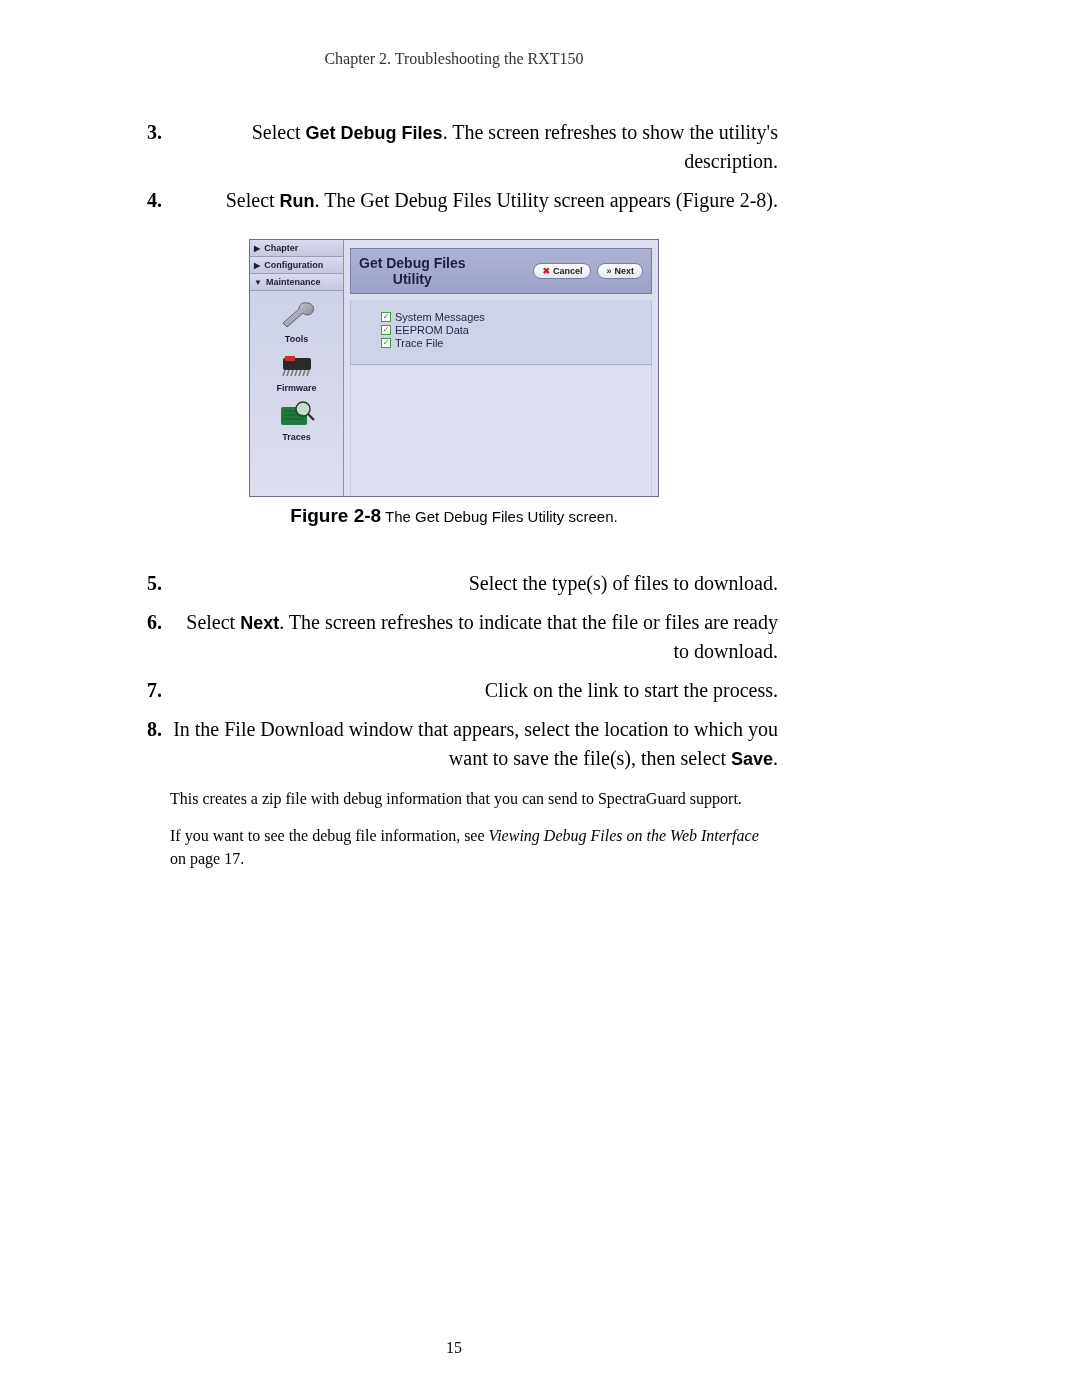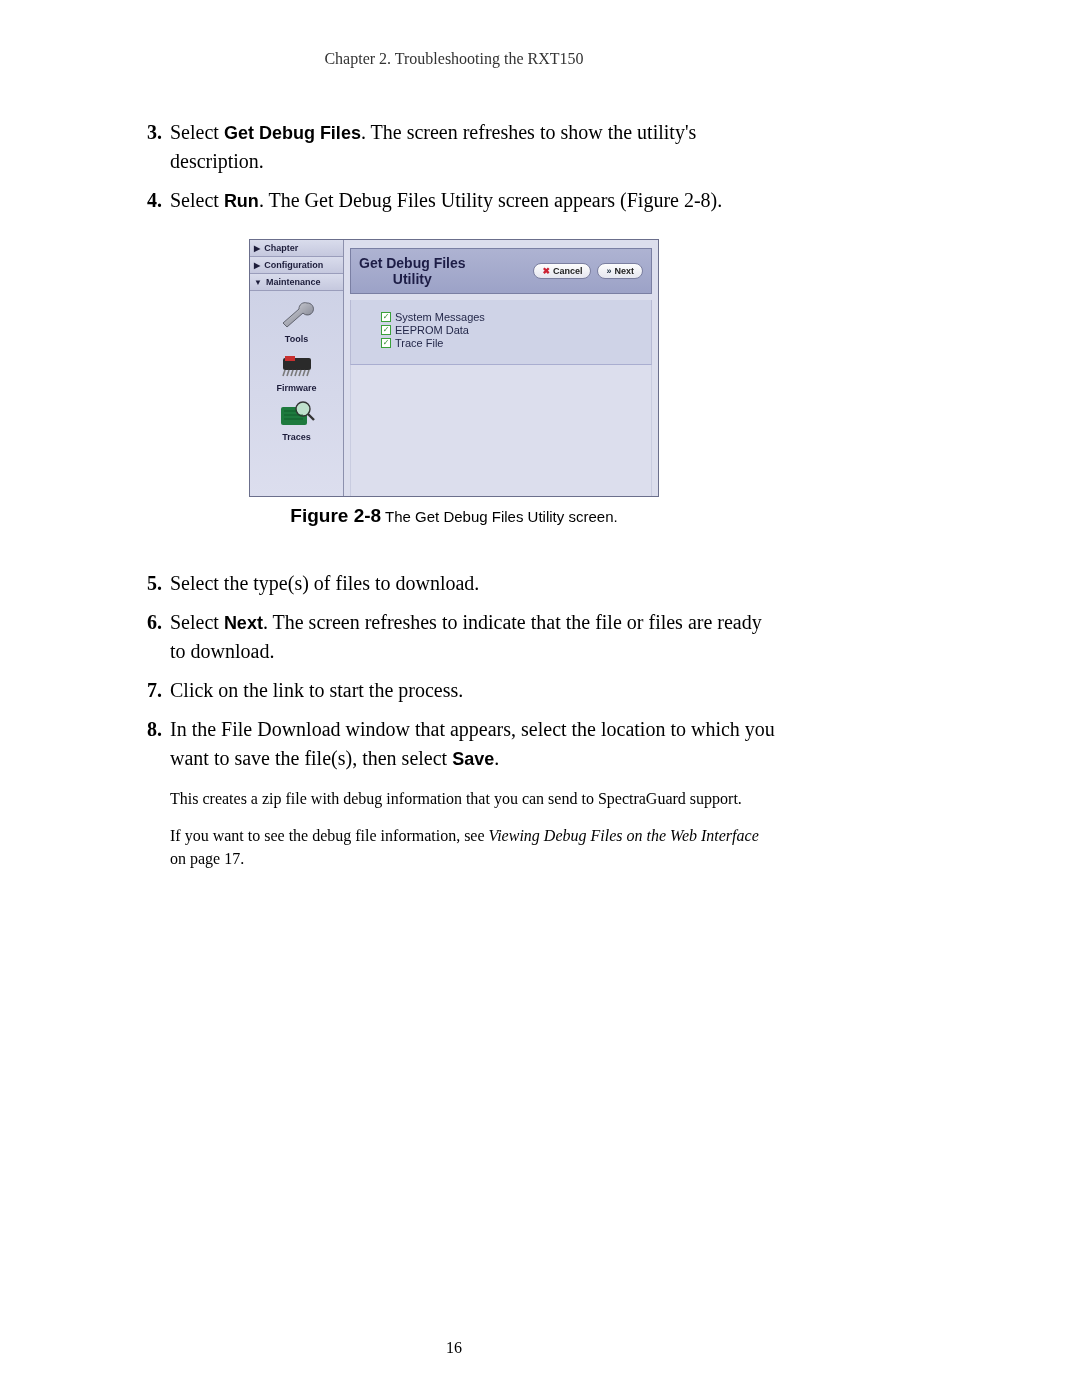--- a/index.html
+++ b/index.html
@@ -2,21 +2,21 @@
 <html><head>
 <meta charset="utf-8">
 <style>
   * { box-sizing: border-box; margin: 0; padding: 0; }
   html, body { width: 1080px; background: #fff; font-family: Georgia, 'Times New Roman', serif; color: #000; }
   .page { width: 908px; min-height: 1397px; padding: 50px 130px 40px 130px; position: relative; }
   .chapter-header { text-align: center; font-size: 16px; color: #333; margin-bottom: 50px; font-family: Georgia, serif; }
   ol.main-list { list-style: none; padding: 0; margin: 0; }
   ol.main-list > li { display: flex; align-items: flex-start; margin-bottom: 10px; font-size: 20px; line-height: 1.45; }
   ol.main-list > li .num { width: 32px; flex: 0 0 32px; font-weight: bold; text-align: right; margin-right: 8px; font-family: Georgia, serif; }
-  ol.main-list > li .txt { flex: 1; }
+  ol.main-list > li .txt { flex: 1; text-align: right; }
   .bold-sans { font-family: Verdana, Arial, sans-serif; font-weight: bold; font-size: 18px; }
   .follow-para { margin-left: 40px; font-size: 16px; line-height: 1.45; margin-top: 14px; margin-bottom: 6px; }
   .italic { font-style: italic; }
 
   .figure-wrap { margin: 24px auto 10px auto; text-align: center; }
   .figure-caption { text-align: center; font-size: 17px; margin-top: 8px; font-family: Georgia, serif; }
   .figure-caption .fc-bold { font-weight: bold; font-family: Verdana, Arial, sans-serif; font-size: 19px; }
   .figure-caption .fc-rest { font-family: Liberation Sans, sans-serif; font-size: 15px; }
 
   
@@ -248,14 +248,14 @@
         <span>In the File Download window that appears, select the location to which you want to save the file(s), then select </span><span class="bold-sans">Save</span><span>.</span>
       </span>
     </li>
   </ol>
 
   <p class="follow-para">This creates a zip file with debug information that you can send to SpectraGuard support.</p>
   <p class="follow-para">
     <span>If you want to see the debug file information, see </span><span class="italic">Viewing Debug Files on the Web Interface</span><span> on page 17.</span>
   </p>
 
-  <div class="page-number">16</div>
+  <div class="page-number">15</div>
 </div>
 
 </body></html>

